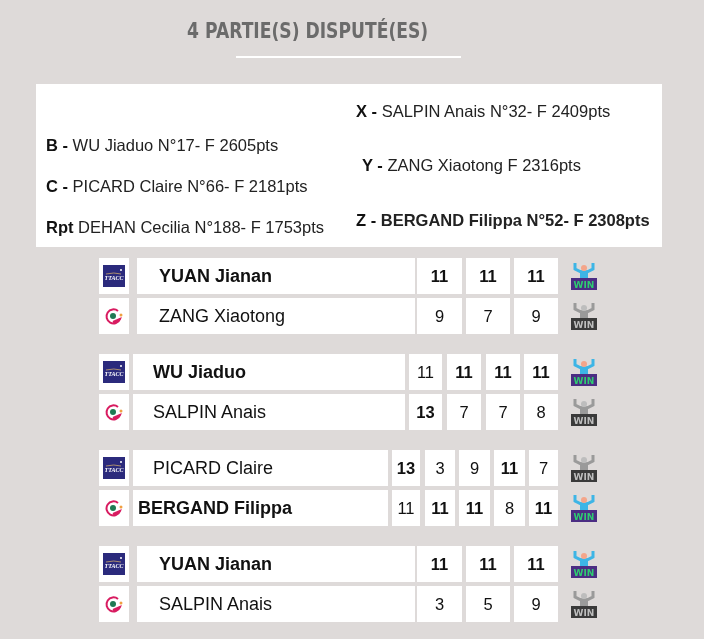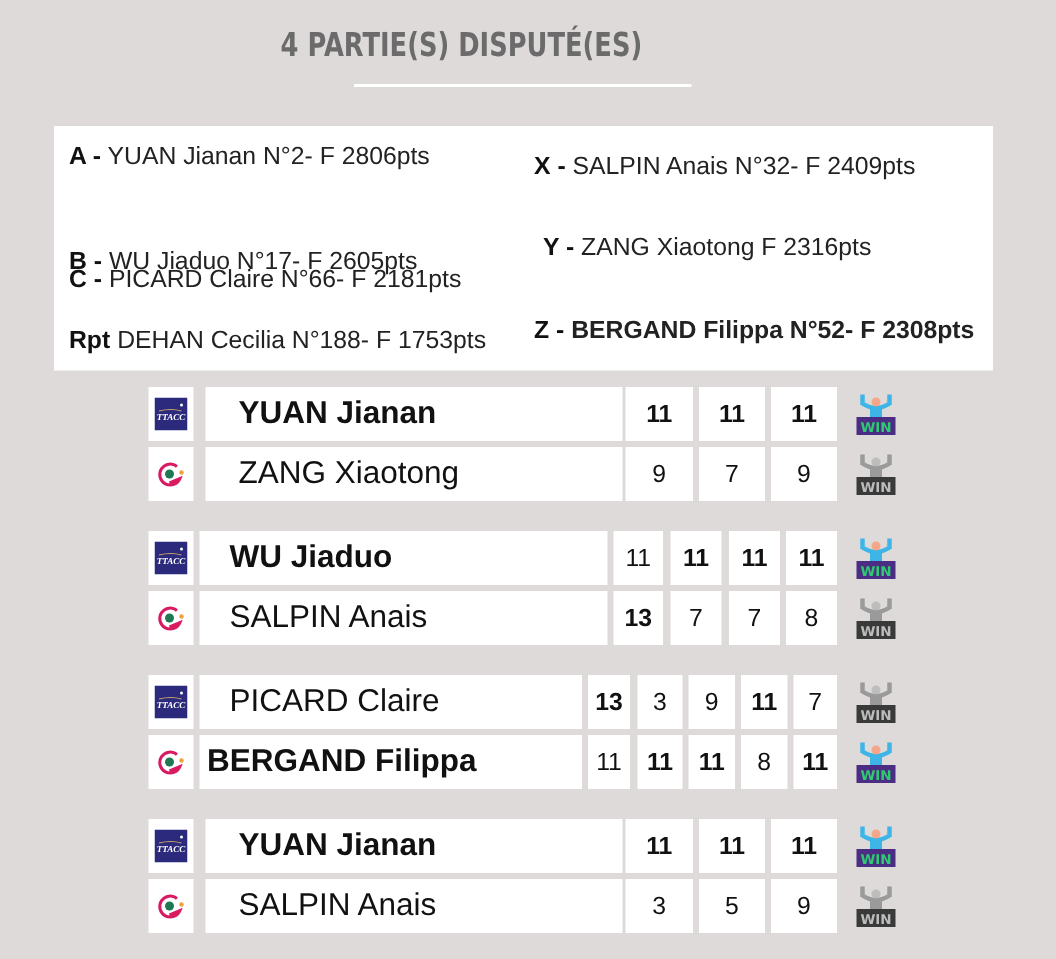--- a/index.html
+++ b/index.html
@@ -19,38 +19,37 @@
   .title-rule { position:absolute; left:236px; top:56px; width:225px; height:2px; background:#fff; }
   .roster {
     position:absolute; left:36px; top:84px; width:626px; height:163px; background:#fff;
   }
   .roster .line { position:absolute; white-space:nowrap; font-size:16.5px; color:#222; }
   .roster .line b { color:#111; }
   .match { position:absolute; left:99px; }
   .row { position:absolute; left:0; height:36px; }
   .cell { position:absolute; top:0; height:36px; background:#fff; }
   .logo { left:0; width:30px; }
-  .name { font-size:21px; line-height:36px; white-space:nowrap; }
+  .name { font-size:18px; line-height:36px; white-space:nowrap; }
   .name.bold { font-weight:bold; }
   .score { text-align:center; line-height:36px; font-size:16.5px; }
   .score.bold { font-weight:bold; }
   .win { position:absolute; top:3px; width:28px; height:30px; }
   .logo svg, .win svg { display:block; }
 </style>
 </head>
 <body>
 
 <div class="title">
   <span>4 PARTIE(S) DISPUTÉ(ES)</span>
 </div>
 <div class="title-rule"></div>
 
 <div class="roster">
-  <div class="line" style="left:10px;top:11px;"><b>A -</b> <span>YUAN Jianan N°2- F 2806pts</span></div>
-  <div class="line" style="left:10px;top:52px;margin-top:29px;"><b>B -</b> <span>WU Jiaduo N°17- F 2605pts</span></div>
+  <div class="line" style="left:10px;top:52px;"><b>B -</b> <span>WU Jiaduo N°17- F 2605pts</span></div>
   <div class="line" style="left:10px;top:93px;"><b>C -</b> <span>PICARD Claire N°66- F 2181pts</span></div>
   <div class="line" style="left:10px;top:134px;"><b>Rpt</b> <span>DEHAN Cecilia N°188- F 1753pts</span></div>
   <div class="line" style="left:320px;top:18px;"><b>X -</b> <span>SALPIN Anais N°32- F 2409pts</span></div>
   <div class="line" style="left:326px;top:72px;"><b>Y -</b> <span>ZANG Xiaotong F 2316pts</span></div>
   <div class="line" style="left:320px;top:127px;font-weight:bold;"><b>Z -</b> <span>BERGAND Filippa N°52- F 2308pts</span></div>
 </div>
 
 <div id="matches">
     <div class="match" style="top: 258px;">
       <div class="row" style="top: 0px;">

